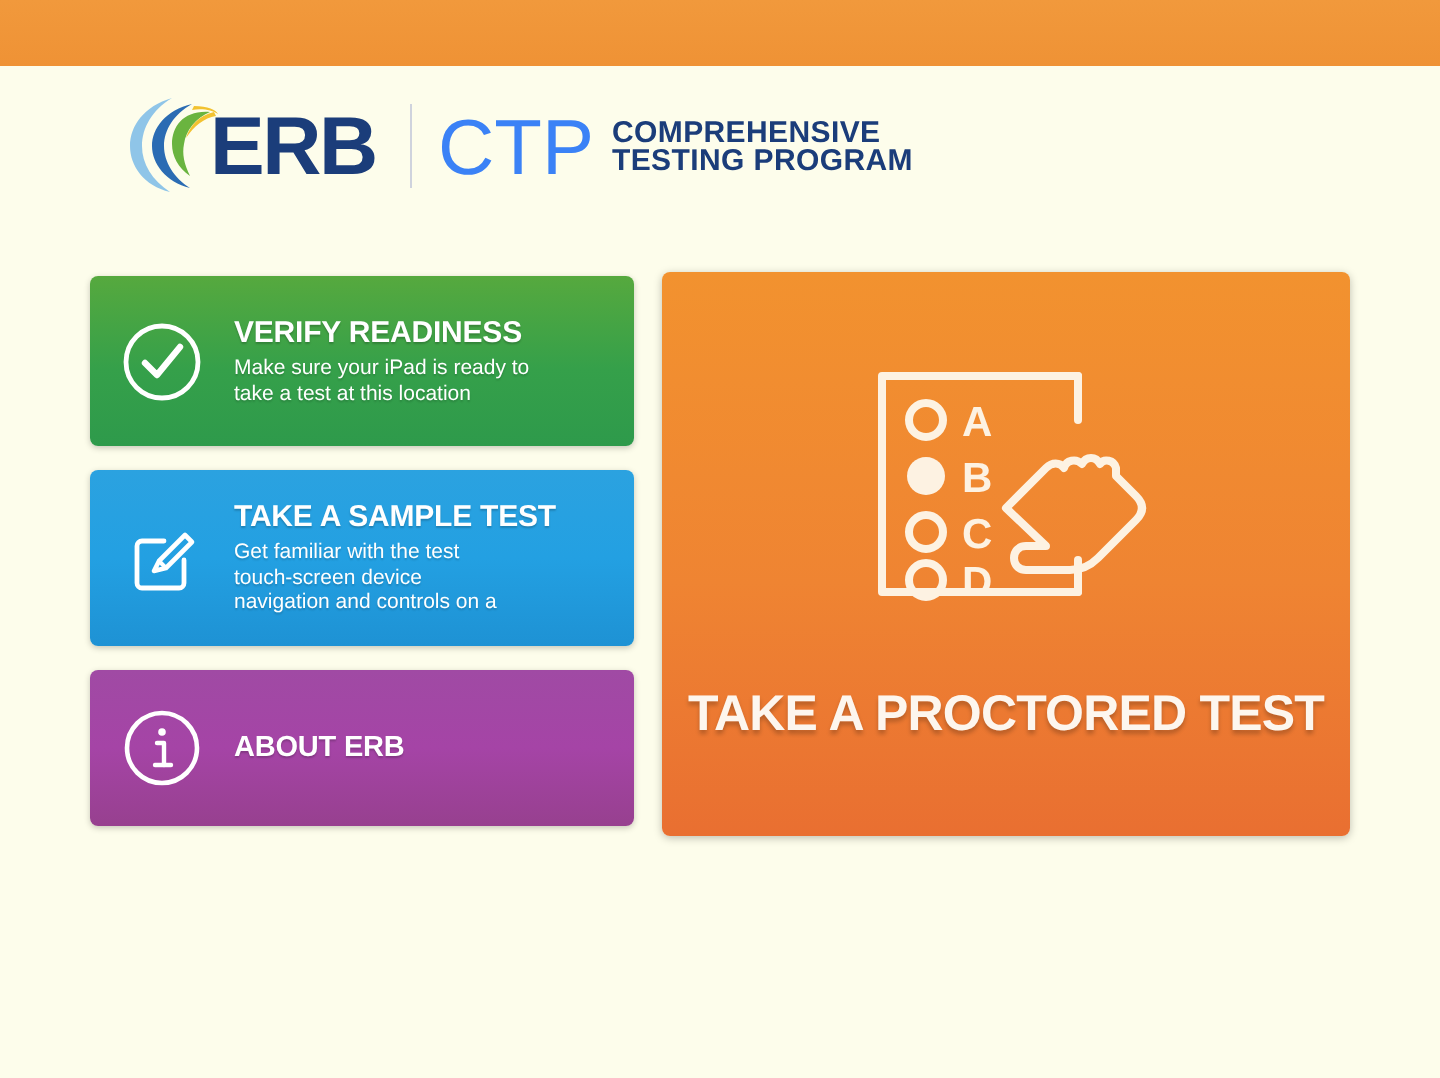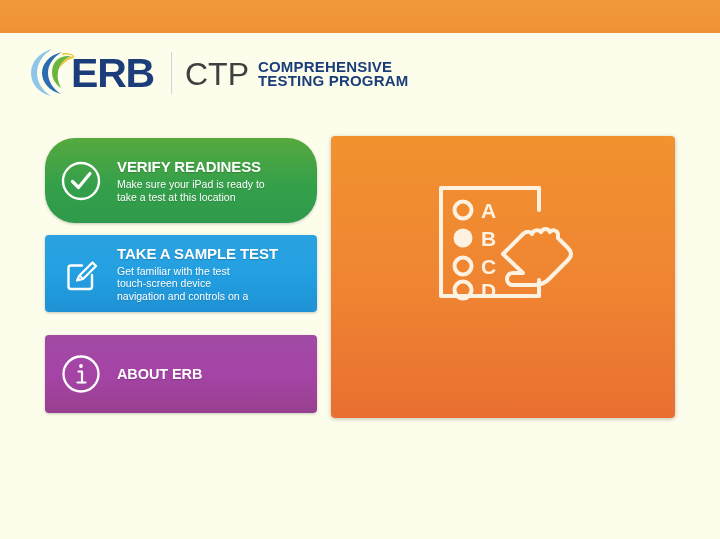--- a/index.html
+++ b/index.html
@@ -28,21 +28,21 @@
     left: 0;
     top: 0;
     width: 720px;
     height: 33px;
     background: linear-gradient(180deg, #f1993c 0%, #ef9235 100%);
   }
 
   
   .header {
     position: absolute;
-    left: 30px;
+    left: 64px;
     top: 44px;
     height: 56px;
     display: flex;
     align-items: center;
   }
   .swoosh {
     width: 46px;
     height: 52px;
     margin-right: 1px;
     flex: none;
@@ -60,23 +60,23 @@
   .divider {
     width: 1px;
     height: 42px;
     background: #cfd3dd;
     margin: 2px 13px 0 17px;
     flex: none;
   }
   .ctp-word {
     font-family: "Liberation Sans", sans-serif;
     font-weight: normal;
-    font-size: 32px;
+    font-size: 39px;
     letter-spacing: 0px;
-    color: #404040;
+    color: #3b82f6;
     line-height: 1;
     margin-top: 4px;
   }
   .ctp-sub {
     margin-left: 9px;
     margin-top: 4px;
     color: #1b3d7a;
     font-size: 15px;
     font-weight: bold;
     letter-spacing: 0.2px;
@@ -119,25 +119,24 @@
     font-size: 10.5px;
     line-height: 12.5px;
     margin-top: 3px;
     text-shadow: 0 1px 1px rgba(0,0,0,0.16);
   }
 
   #card-verify {
     top: 138px;
     height: 85px;
     background: linear-gradient(180deg, #56a93e 0%, #35a04a 55%, #2e9a4b 100%);
-    border-radius: 30px;
   }
   #card-sample {
     top: 235px;
-    height: 77px;
+    height: 88px;
     background: linear-gradient(180deg, #2ba2e0 0%, #23a0e2 50%, #1e92d4 100%);
   }
   #card-about {
     top: 335px;
     height: 78px;
     background: linear-gradient(180deg, #a04aa4 0%, #a544a6 50%, #97408f 100%);
     justify-content: flex-end;
   }
   #card-about .card-title { font-size: 14.5px; }
 
@@ -283,15 +282,16 @@
                  L122 99
                  C118 103 113 105 108 105
                  L86 105
                  C82 105 80 102 80 99
                  C80 96 82 93 86 93
                  L96 93
                  L76 74 Z" fill="none" stroke="#fdf2e2" stroke-width="4" stroke-linejoin="round" stroke-linecap="round"></path>
       </svg>
     </div>
 
+    <div class="proctored-label">TAKE A PROCTORED TEST</div>
   </div>
 
 </div>
 
 </body></html>

